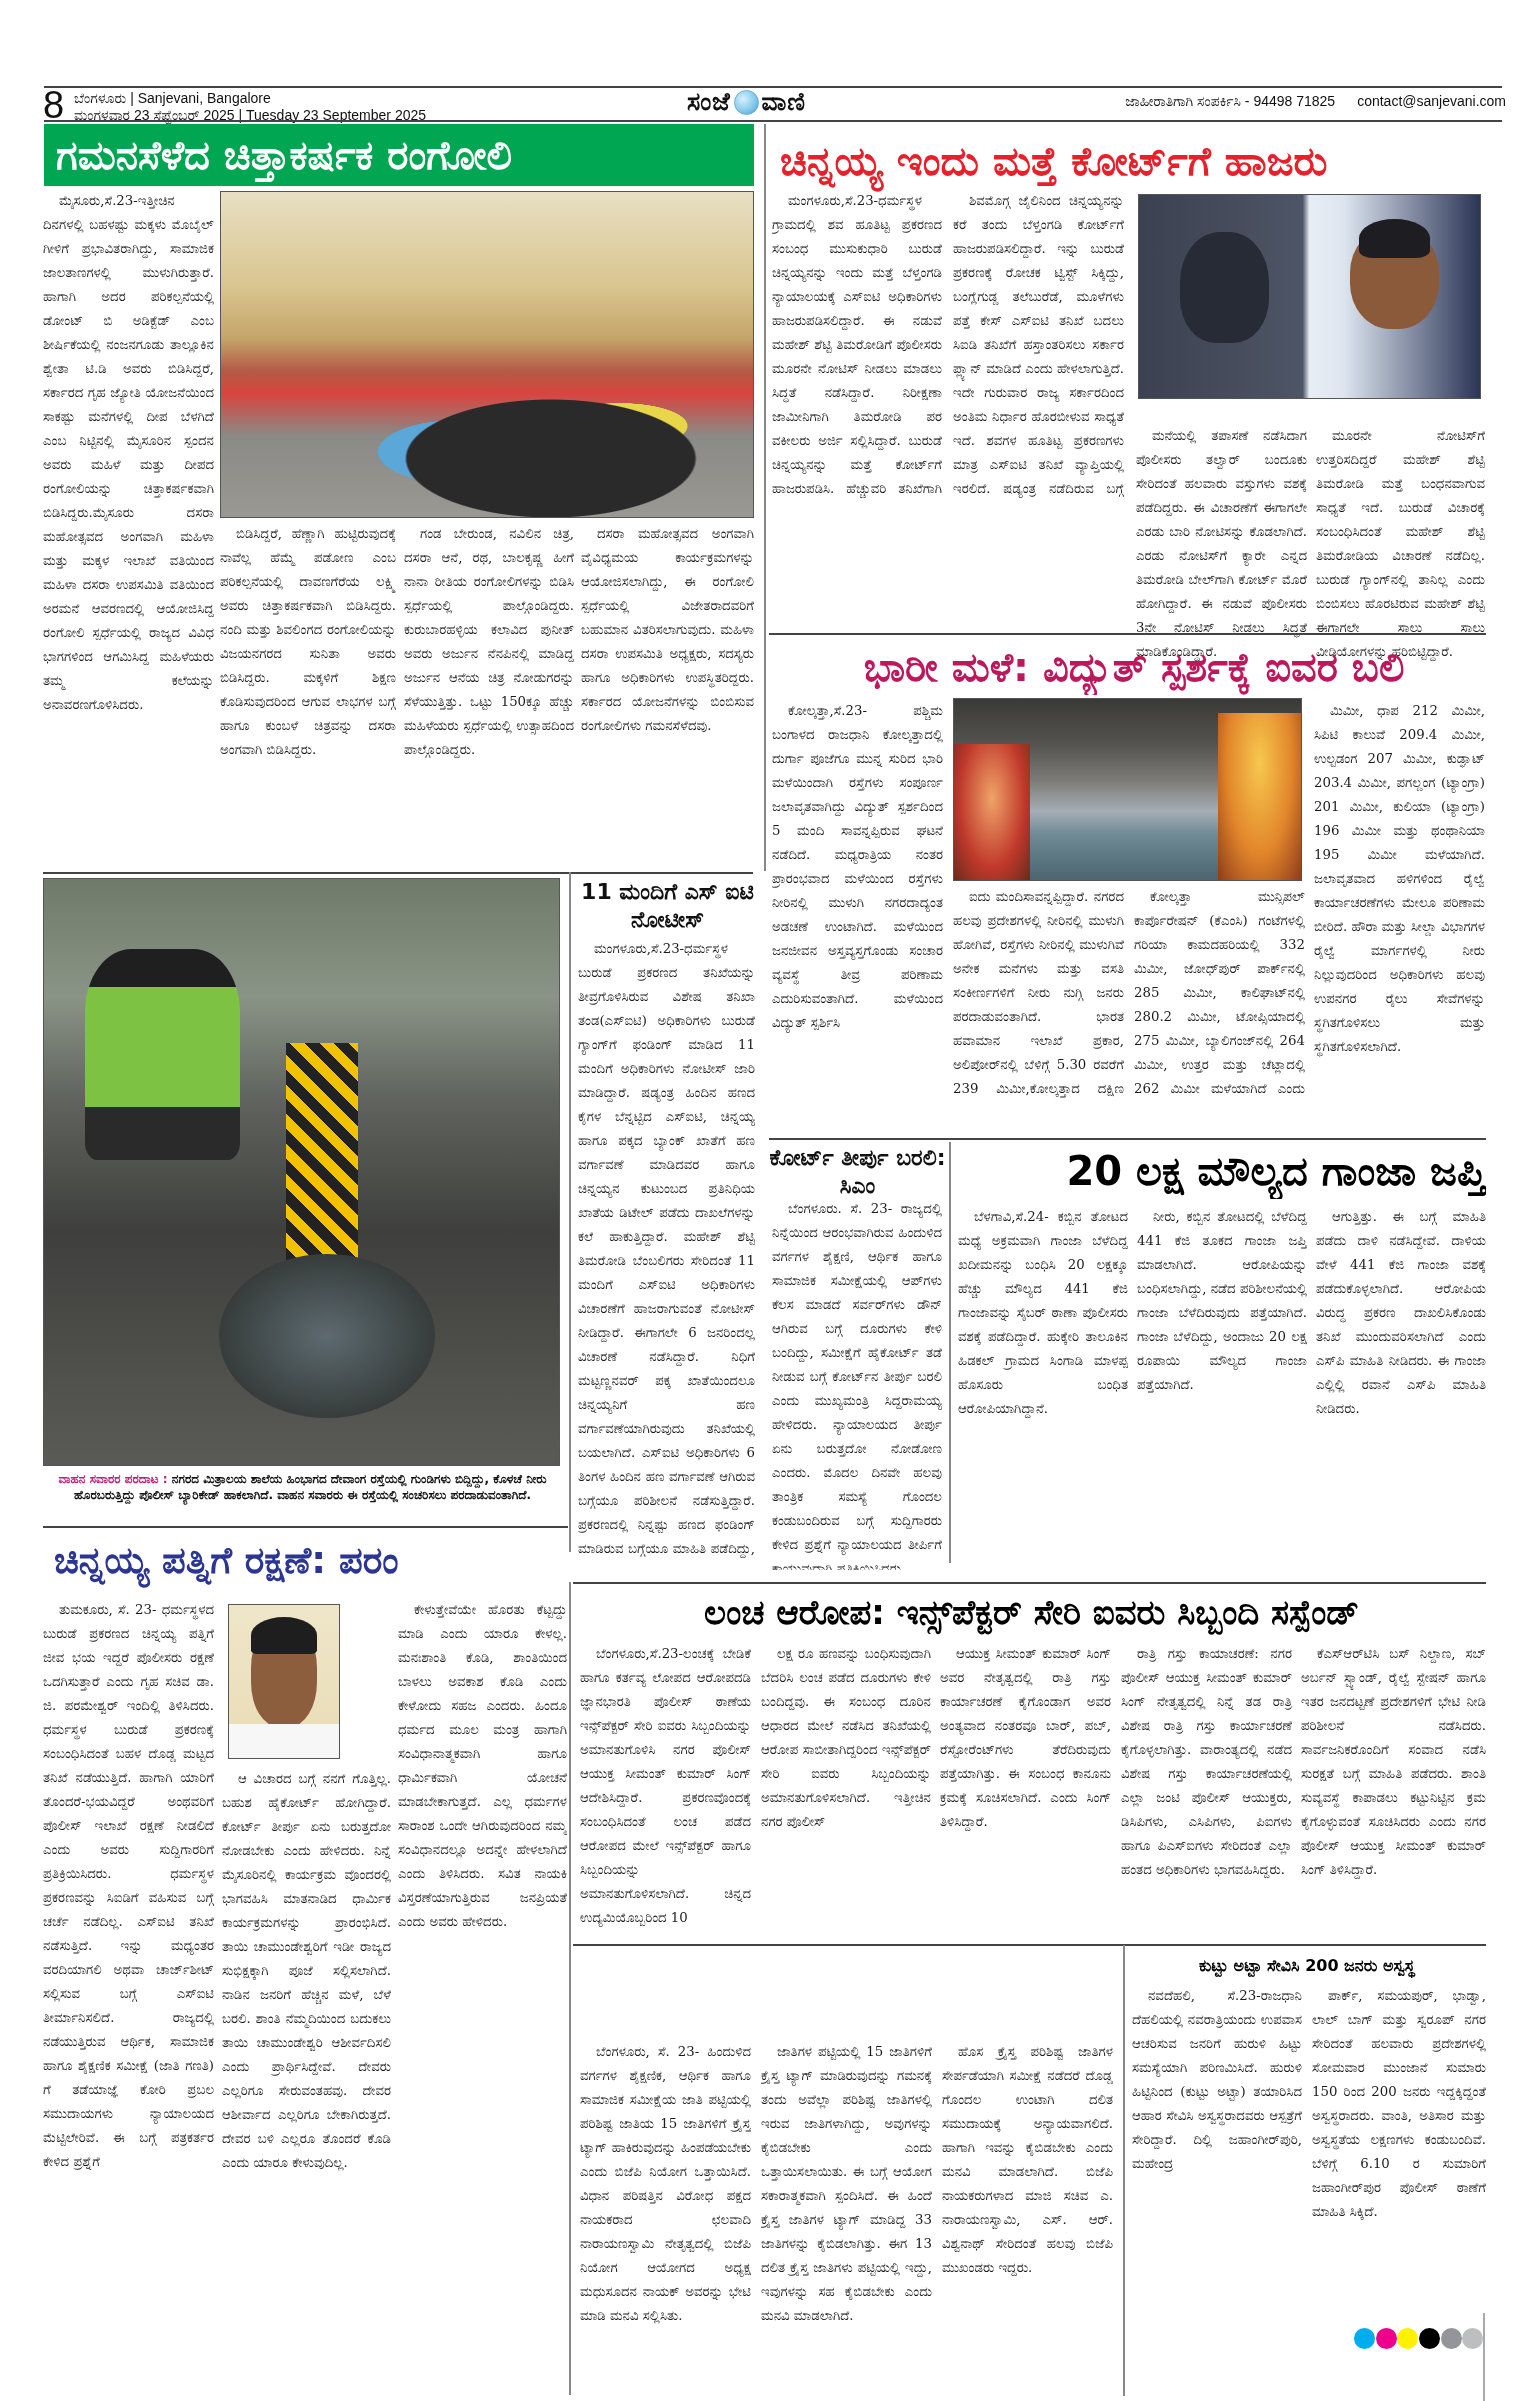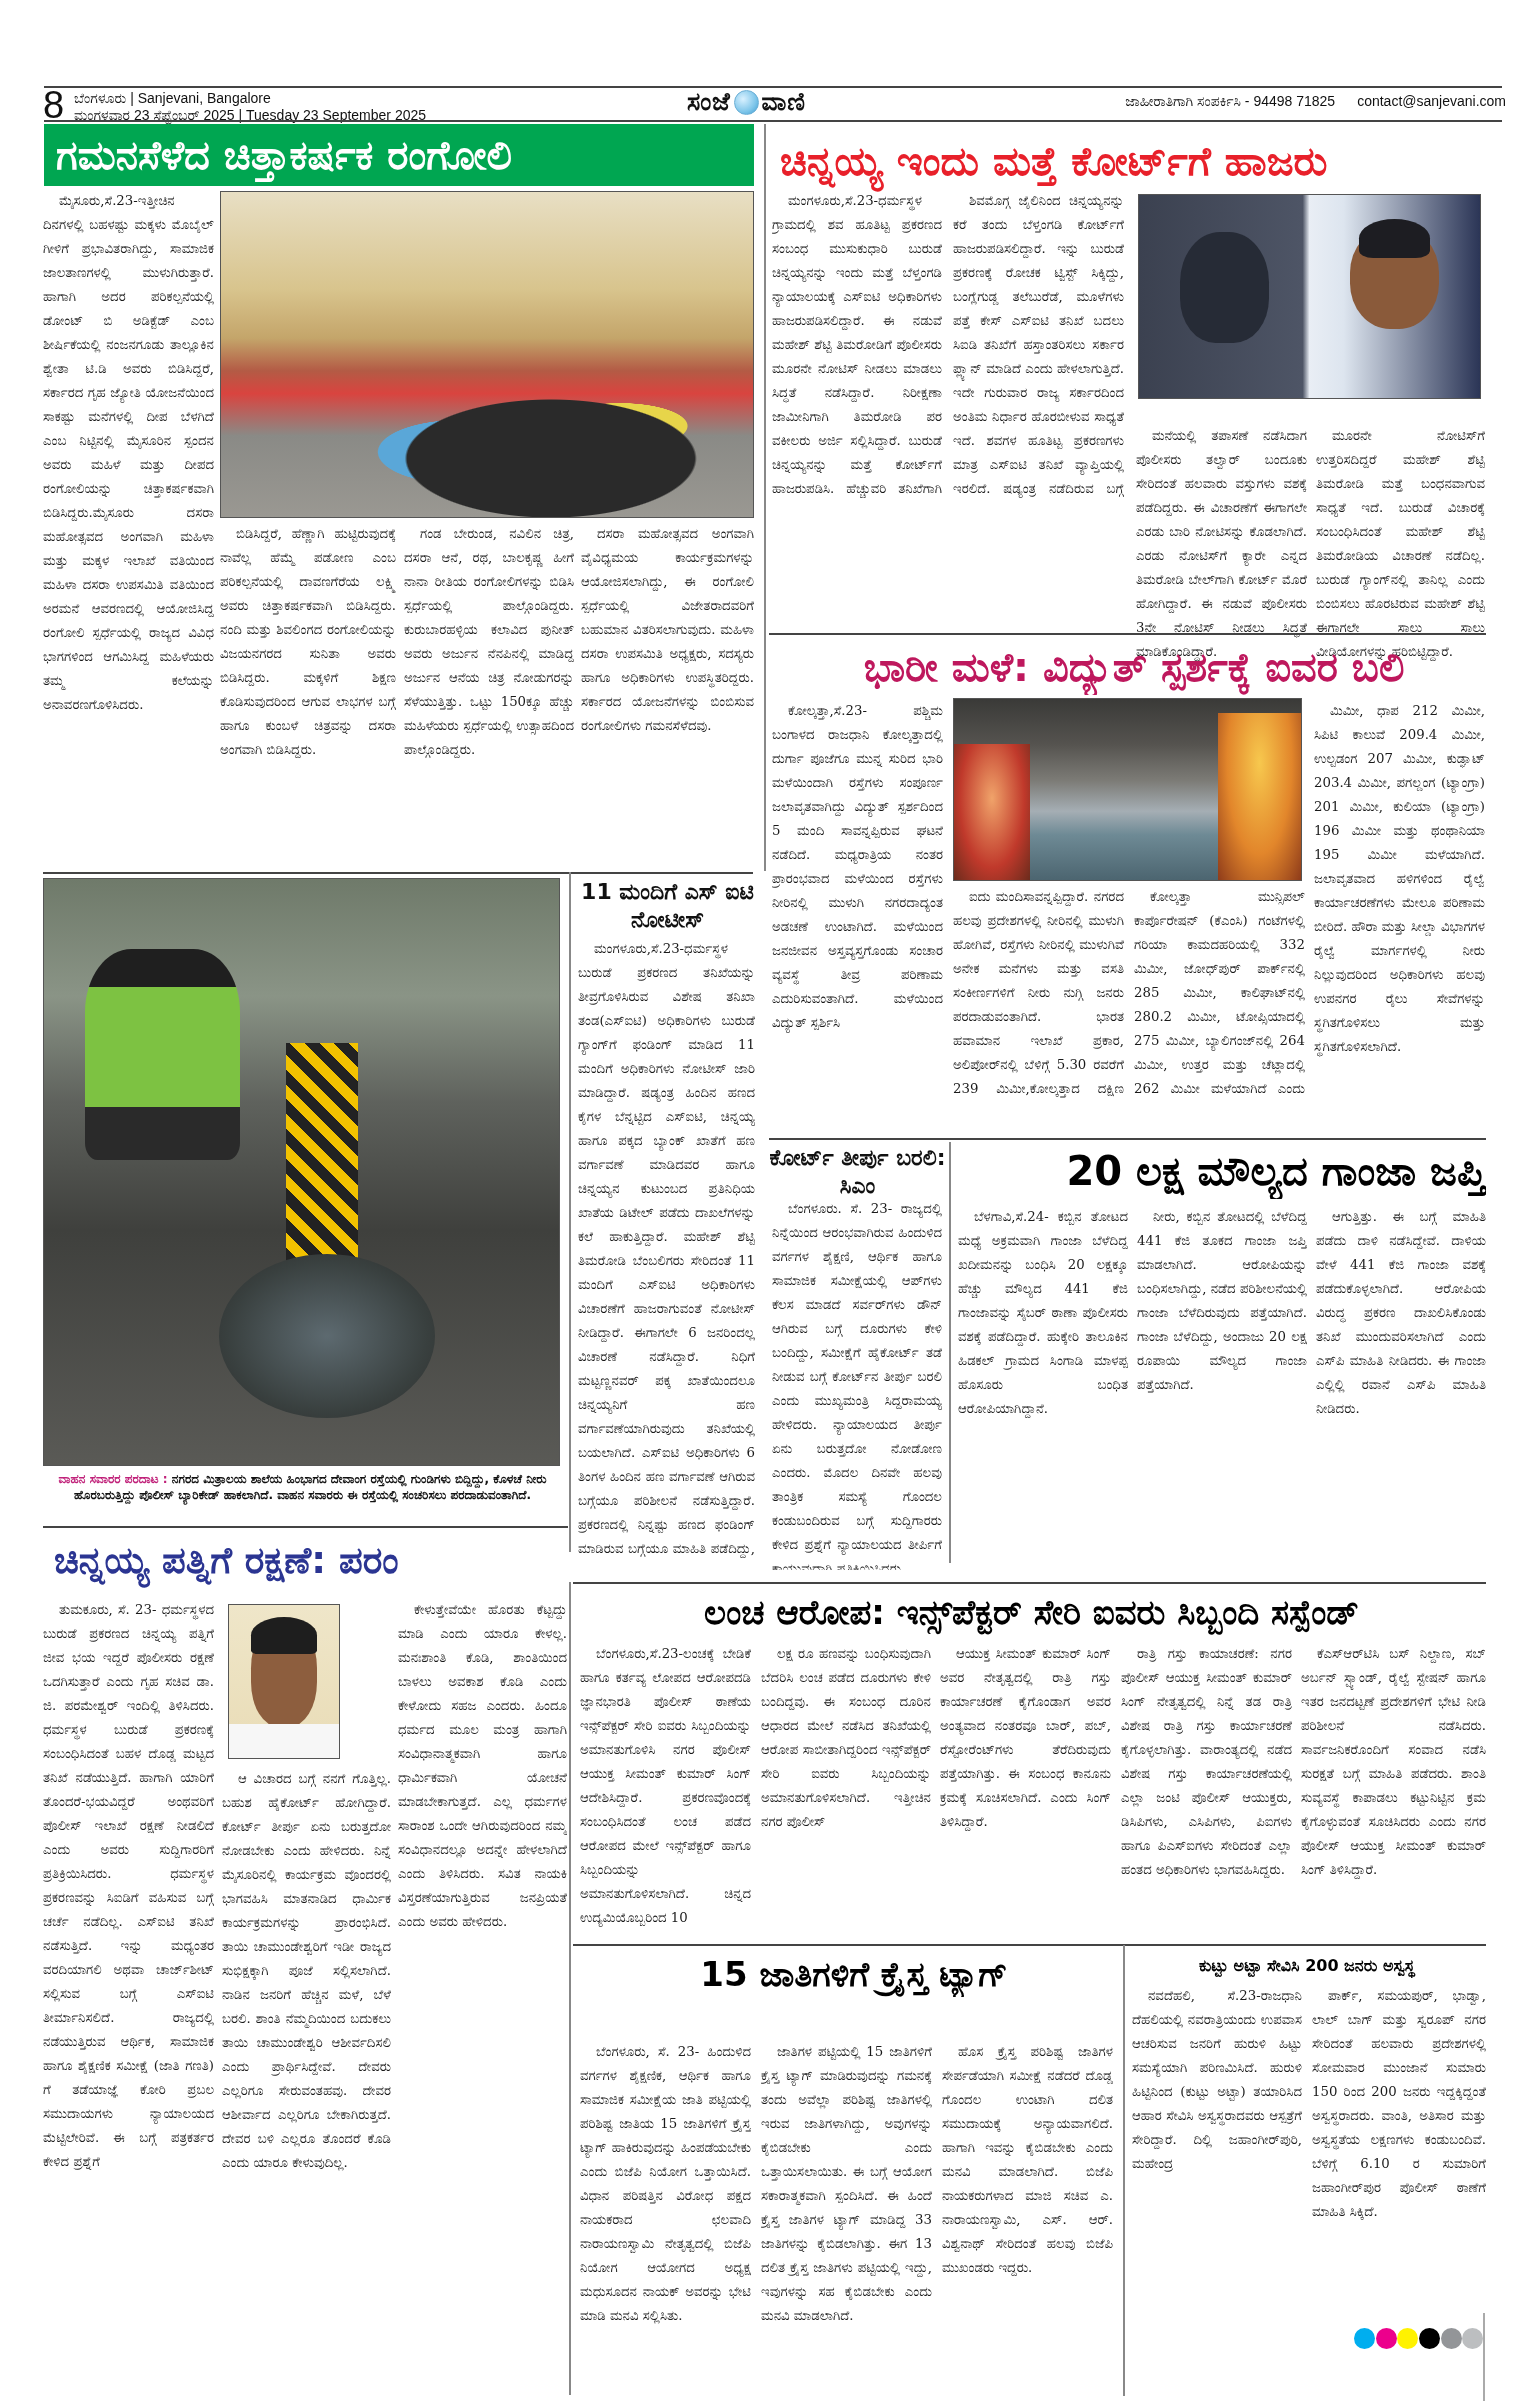--- a/index.html
+++ b/index.html
@@ -194,21 +194,20 @@
   </div>
 <div class="col" style="left:1121px; top:1642px; width:171px; height:296px;">
     <p>ರಾತ್ರಿ ಗಸ್ತು ಕಾಯಾಚರಣೆ: ನಗರ ಪೊಲೀಸ್ ಆಯುಕ್ತ ಸೀಮಂತ್ ಕುಮಾರ್ ಸಿಂಗ್ ನೇತೃತ್ವದಲ್ಲಿ ನಿನ್ನೆ ತಡ ರಾತ್ರಿ ವಿಶೇಷ ರಾತ್ರಿ ಗಸ್ತು ಕಾರ್ಯಾಚರಣೆ ಕೈಗೊಳ್ಳಲಾಗಿತ್ತು. ವಾರಾಂತ್ಯದಲ್ಲಿ ನಡೆದ ವಿಶೇಷ ಗಸ್ತು ಕಾರ್ಯಾಚರಣೆಯಲ್ಲಿ ಎಲ್ಲಾ ಜಂಟಿ ಪೊಲೀಸ್ ಆಯುಕ್ತರು, ಡಿಸಿಪಿಗಳು, ಎಸಿಪಿಗಳು, ಪಿಐಗಳು ಹಾಗೂ ಪಿಎಸ್‌ಐಗಳು ಸೇರಿದಂತೆ ಎಲ್ಲಾ ಹಂತದ ಅಧಿಕಾರಿಗಳು ಭಾಗವಹಿಸಿದ್ದರು.</p>
   </div>
 <div class="col" style="left:1301px; top:1642px; width:185px; height:296px;">
     <p>ಕೆಎಸ್‌ಆರ್‌ಟಿಸಿ ಬಸ್ ನಿಲ್ದಾಣ, ಸಬ್ ಅರ್ಬನ್ ಸ್ಟ್ಯಾಂಡ್, ರೈಲ್ವೆ ಸ್ಟೇಷನ್ ಹಾಗೂ ಇತರ ಜನದಟ್ಟಣೆ ಪ್ರದೇಶಗಳಿಗೆ ಭೇಟಿ ನೀಡಿ ಪರಿಶೀಲನೆ ನಡೆಸಿದರು. ಸಾರ್ವಜನಿಕರೊಂದಿಗೆ ಸಂವಾದ ನಡೆಸಿ ಸುರಕ್ಷತೆ ಬಗ್ಗೆ ಮಾಹಿತಿ ಪಡೆದರು. ಶಾಂತಿ ಸುವ್ಯವಸ್ಥೆ ಕಾಪಾಡಲು ಕಟ್ಟುನಿಟ್ಟಿನ ಕ್ರಮ ಕೈಗೊಳ್ಳುವಂತೆ ಸೂಚಿಸಿದರು ಎಂದು ನಗರ ಪೊಲೀಸ್ ಆಯುಕ್ತ ಸೀಮಂತ್ ಕುಮಾರ್ ಸಿಂಗ್ ತಿಳಿಸಿದ್ದಾರೆ.</p>
   </div>
 
 <div class="rule" style="left:573px; top:1944px; width:913px; height:1.5px;"></div>
 <div class="sub-head head-black" style="left:577px; top:1951px; width:554px; font-size:34px; line-height:46px;">
-  <div>15 ಜಾತಿಗಳಿಗೆ ಕ್ರೈಸ್ತ ಟ್ಯಾಗ್</div>
 </div>
 <div class="col" style="left:580px; top:2040px; width:171px; height:355px;">
     <p>ಬೆಂಗಳೂರು, ಸೆ. 23- ಹಿಂದುಳಿದ ವರ್ಗಗಳ ಶೈಕ್ಷಣಿಕ, ಆರ್ಥಿಕ ಹಾಗೂ ಸಾಮಾಜಿಕ ಸಮೀಕ್ಷೆಯ ಜಾತಿ ಪಟ್ಟಿಯಲ್ಲಿ ಪರಿಶಿಷ್ಟ ಜಾತಿಯ 15 ಜಾತಿಗಳಿಗೆ ಕ್ರೈಸ್ತ ಟ್ಯಾಗ್ ಹಾಕಿರುವುದನ್ನು ಹಿಂಪಡೆಯಬೇಕು ಎಂದು ಬಿಜೆಪಿ ನಿಯೋಗ ಒತ್ತಾಯಿಸಿದೆ. ವಿಧಾನ ಪರಿಷತ್ತಿನ ವಿರೋಧ ಪಕ್ಷದ ನಾಯಕರಾದ ಛಲವಾದಿ ನಾರಾಯಣಸ್ವಾಮಿ ನೇತೃತ್ವದಲ್ಲಿ ಬಿಜೆಪಿ ನಿಯೋಗ ಆಯೋಗದ ಅಧ್ಯಕ್ಷ ಮಧುಸೂದನ ನಾಯಕ್ ಅವರನ್ನು ಭೇಟಿ ಮಾಡಿ ಮನವಿ ಸಲ್ಲಿಸಿತು.</p>
   </div>
 <div class="col" style="left:761px; top:2040px; width:171px; height:355px;">
     <p>ಜಾತಿಗಳ ಪಟ್ಟಿಯಲ್ಲಿ 15 ಜಾತಿಗಳಿಗೆ ಕ್ರೈಸ್ತ ಟ್ಯಾಗ್ ಮಾಡಿರುವುದನ್ನು ಗಮನಕ್ಕೆ ತಂದು ಅವೆಲ್ಲಾ ಪರಿಶಿಷ್ಟ ಜಾತಿಗಳಲ್ಲಿ ಇರುವ ಜಾತಿಗಳಾಗಿದ್ದು, ಅವುಗಳನ್ನು ಕೈಬಿಡಬೇಕು ಎಂದು ಒತ್ತಾಯಿಸಲಾಯಿತು. ಈ ಬಗ್ಗೆ ಆಯೋಗ ಸಕಾರಾತ್ಮಕವಾಗಿ ಸ್ಪಂದಿಸಿದೆ. ಈ ಹಿಂದೆ ಕ್ರೈಸ್ತ ಜಾತಿಗಳ ಟ್ಯಾಗ್ ಮಾಡಿದ್ದ 33 ಜಾತಿಗಳನ್ನು ಕೈಬಿಡಲಾಗಿತ್ತು. ಈಗ 13 ದಲಿತ ಕ್ರೈಸ್ತ ಜಾತಿಗಳು ಪಟ್ಟಿಯಲ್ಲಿ ಇದ್ದು, ಇವುಗಳನ್ನು ಸಹ ಕೈಬಿಡಬೇಕು ಎಂದು ಮನವಿ ಮಾಡಲಾಗಿದೆ.</p>
   </div>
 <div class="col" style="left:942px; top:2040px; width:171px; height:355px;">
     <p>ಹೊಸ ಕ್ರೈಸ್ತ ಪರಿಶಿಷ್ಟ ಜಾತಿಗಳ ಸೇರ್ಪಡೆಯಾಗಿ ಸಮೀಕ್ಷೆ ನಡೆದರೆ ದೊಡ್ಡ ಗೊಂದಲ ಉಂಟಾಗಿ ದಲಿತ ಸಮುದಾಯಕ್ಕೆ ಅನ್ಯಾಯವಾಗಲಿದೆ. ಹಾಗಾಗಿ ಇವನ್ನು ಕೈಬಿಡಬೇಕು ಎಂದು ಮನವಿ ಮಾಡಲಾಗಿದೆ. ಬಿಜೆಪಿ ನಾಯಕರುಗಳಾದ ಮಾಜಿ ಸಚಿವ ಎ. ನಾರಾಯಣಸ್ವಾಮಿ, ಎಸ್. ಆರ್. ವಿಶ್ವನಾಥ್ ಸೇರಿದಂತೆ ಹಲವು ಬಿಜೆಪಿ ಮುಖಂಡರು ಇದ್ದರು.</p>
   </div>

